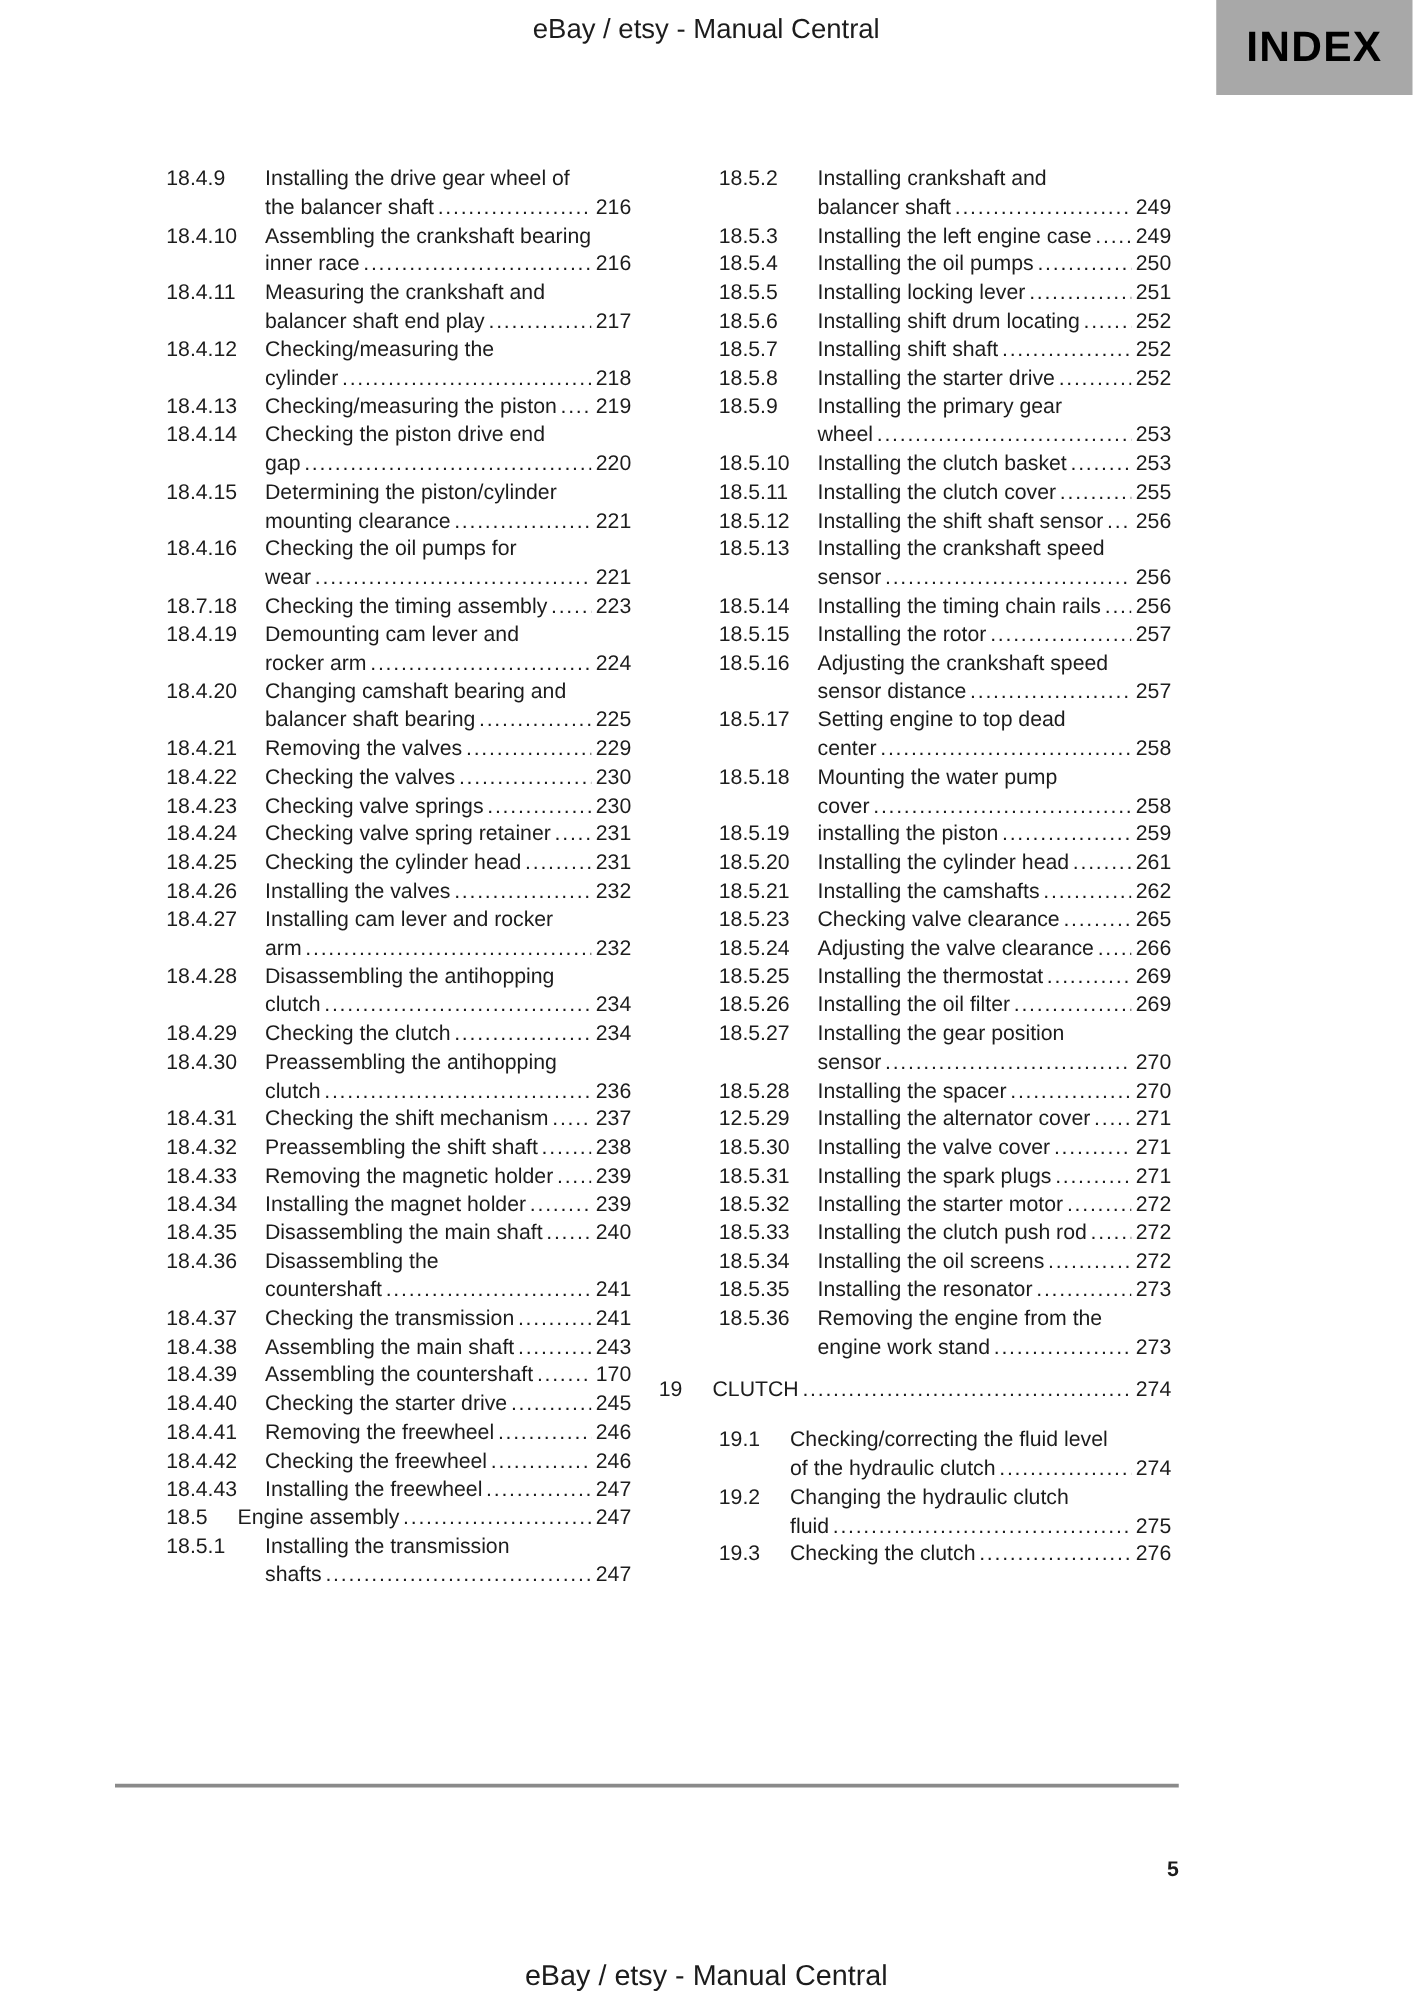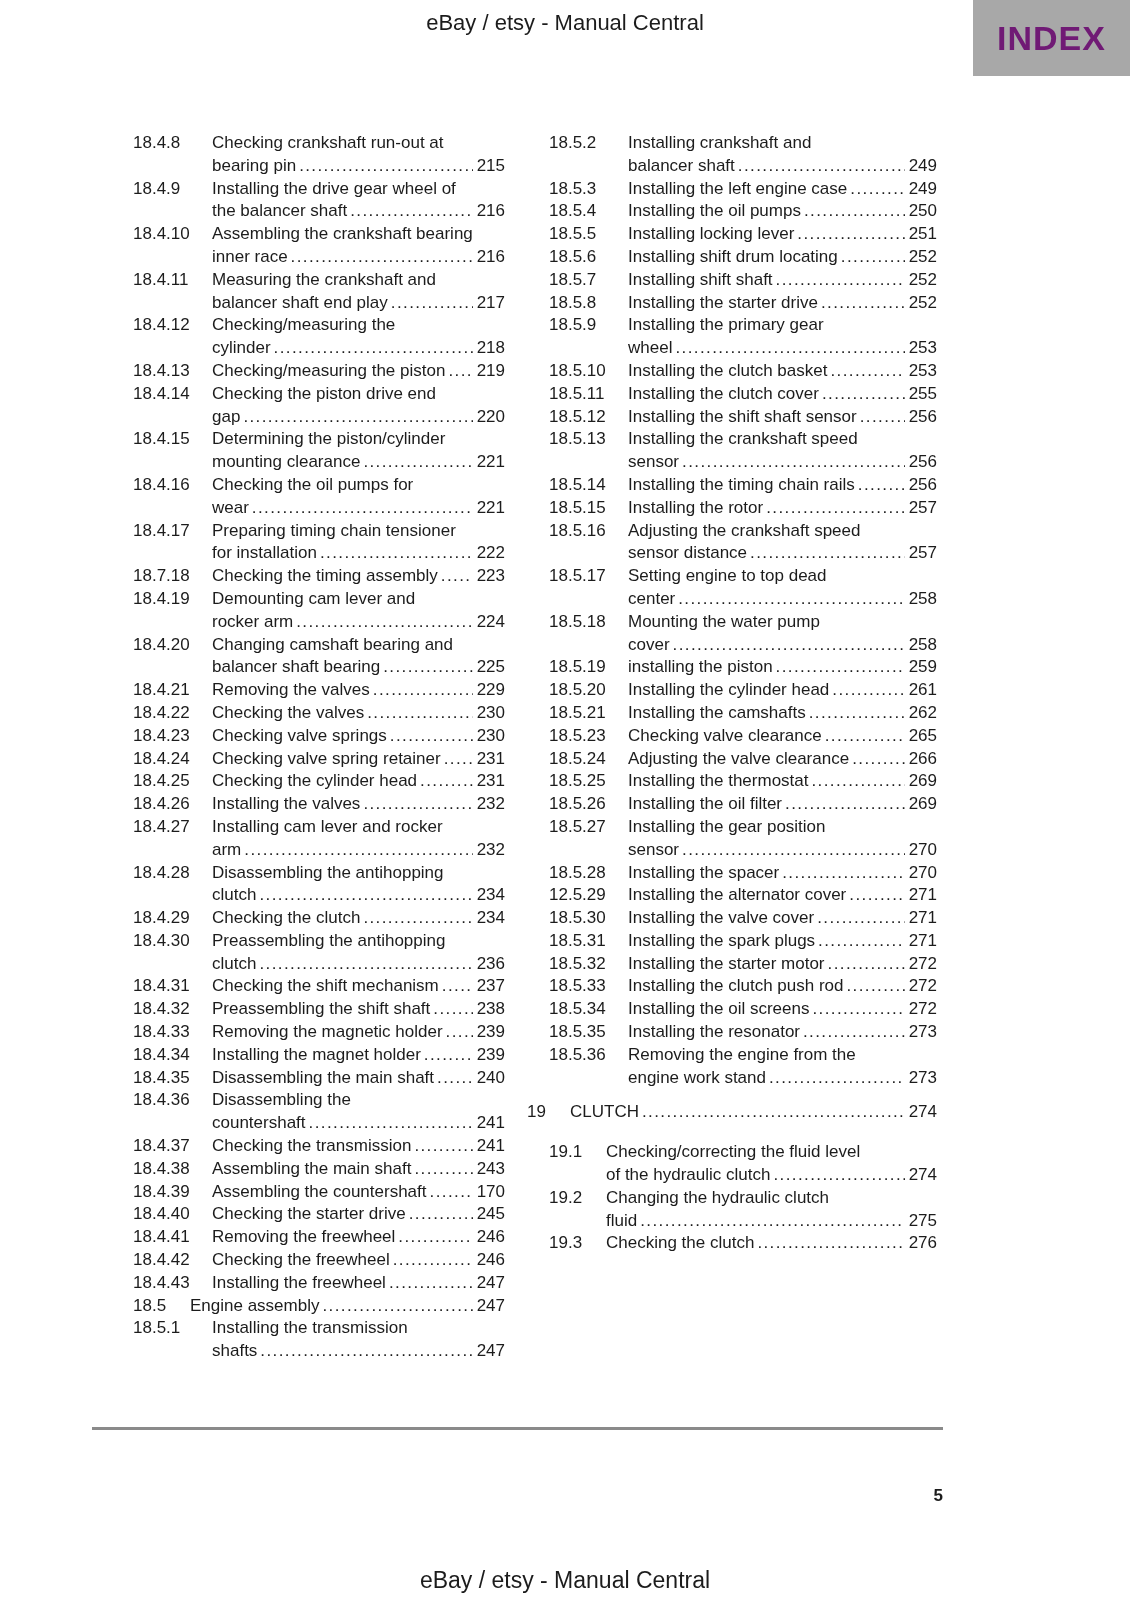--- a/index.html
+++ b/index.html
@@ -20,27 +20,27 @@
   .header-title {
     position: absolute; top: 10px; left: 0; width: 100%;
     text-align: center; font-size: 22px; color: var(--text);
   }
   .index-box {
     position: absolute; top: 0; left: 973px; width: 157px; height: 76px;
     background: var(--index-bg);
     display: flex; align-items: center; justify-content: center;
   }
   .index-box span {
-    font-size: 34px; font-weight: bold; color: #701a75; letter-spacing: 1px;
+    font-size: 34px; font-weight: bold; color: #000000; letter-spacing: 1px;
   }
   .toc { position: absolute; top: 132px; left: 0; width: 100%; }
   .col { position: absolute; top: 0; }
   .col-left  { left: 133px; width: 372px; }
   .col-right { left: 527px; width: 410px; }
-  .col-right .entry { margin-left: 22px; }
+  .col-right .entry { margin-left: 48px; }
   .col-right .entry.lvl-chapter { margin-left: 0; align-items: center; }
   .entry { display: flex; font-size: 17px; line-height: 22.8px; }
   .num { flex: 0 0 79px; white-space: nowrap; }
   .lvl-section .num { flex-basis: 57px; }
   .lvl-chapter .num { flex-basis: 43px; }
   .lvl-chapter { margin-top: 12px; margin-bottom: 17px; }
   .titles { flex: 1 1 auto; min-width: 0; }
   .tline { white-space: nowrap; }
   .lline { display: flex; align-items: baseline; }
   .ttext { white-space: nowrap; }
@@ -74,31 +74,20 @@
 
   <div class="header-title">eBay / etsy - Manual Central</div>
 
   <div class="index-box">
     <span>INDEX</span>
   </div>
 
   <div class="toc">
     <div class="col col-left" id="col-0">
         <div class="entry lvl-sub">
-    <div class="num">18.4.8</div>
-    <div class="titles">
-            <div class="tline">Checking crankshaft run-out at</div>
-            <div class="lline">
-              <span class="ttext">bearing pin</span>
-              <span class="leader"></span>
-              <span class="pg">215</span>
-            </div>
-          </div>
-  </div>
-        <div class="entry lvl-sub">
     <div class="num">18.4.9</div>
     <div class="titles">
             <div class="tline">Installing the drive gear wheel of</div>
             <div class="lline">
               <span class="ttext">the balancer shaft</span>
               <span class="leader"></span>
               <span class="pg">216</span>
             </div>
           </div>
   </div>
@@ -168,31 +157,20 @@
           </div>
   </div>
         <div class="entry lvl-sub">
     <div class="num">18.4.16</div>
     <div class="titles">
             <div class="tline">Checking the oil pumps for</div>
             <div class="lline">
               <span class="ttext">wear</span>
               <span class="leader"></span>
               <span class="pg">221</span>
-            </div>
-          </div>
-  </div>
-        <div class="entry lvl-sub">
-    <div class="num">18.4.17</div>
-    <div class="titles">
-            <div class="tline">Preparing timing chain tensioner</div>
-            <div class="lline">
-              <span class="ttext">for installation</span>
-              <span class="leader"></span>
-              <span class="pg">222</span>
             </div>
           </div>
   </div>
         <div class="entry lvl-sub">
     <div class="num">18.7.18</div>
     <div class="titles">
             <div class="lline">
               <span class="ttext">Checking the timing assembly</span>
               <span class="leader"></span>
               <span class="pg">223</span>

